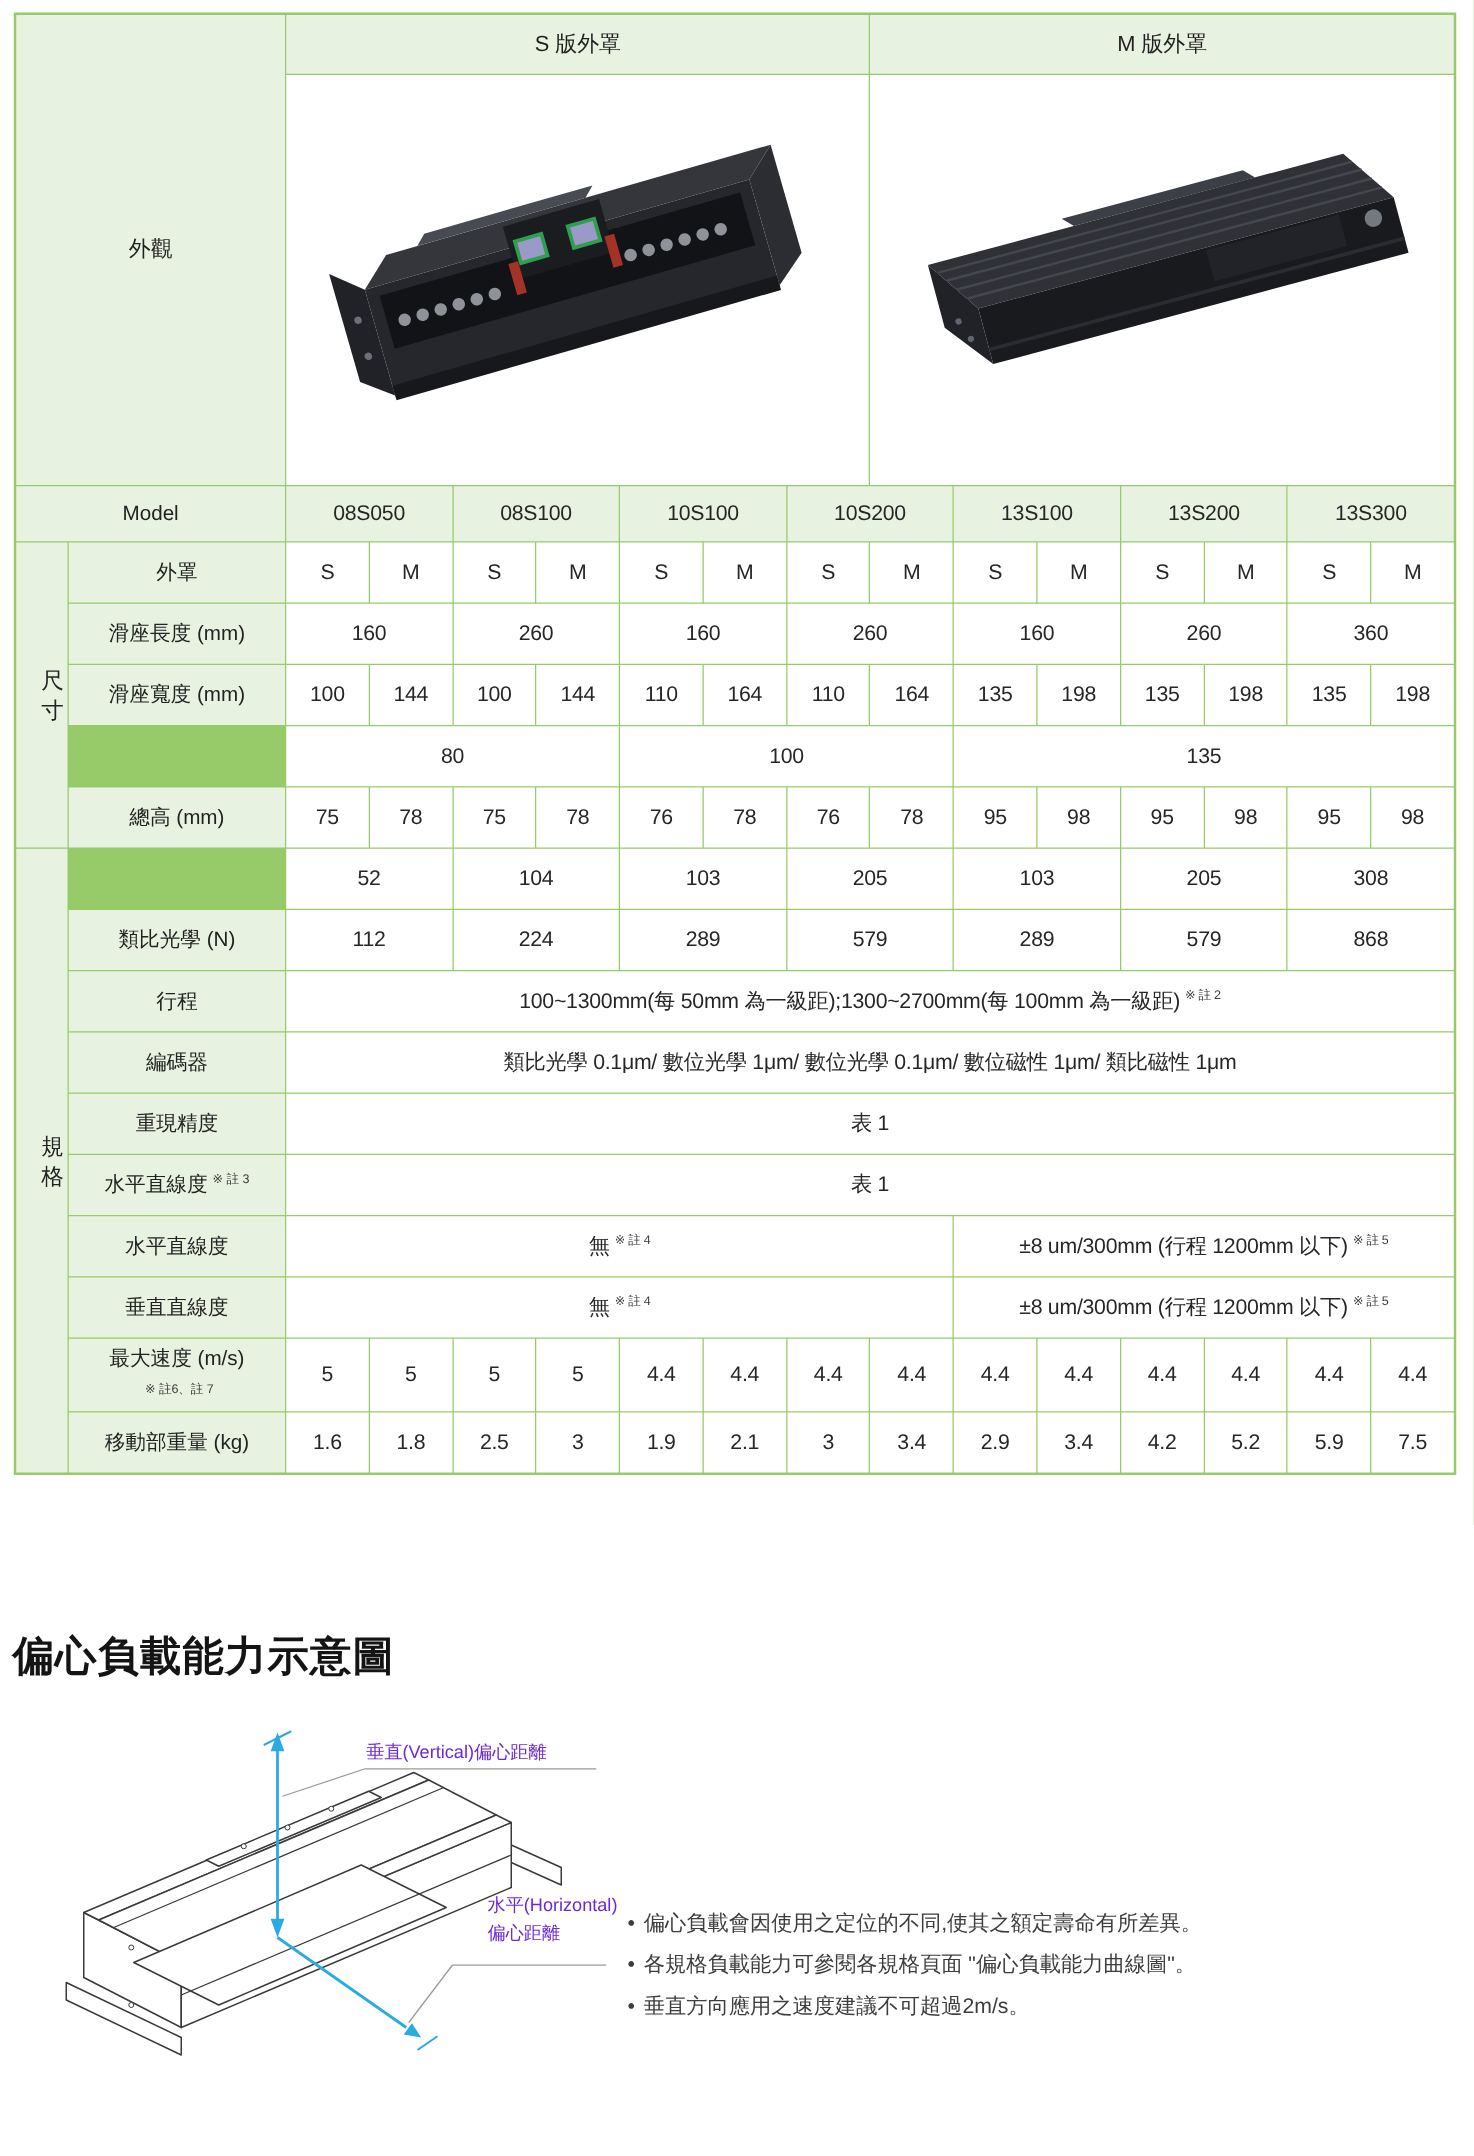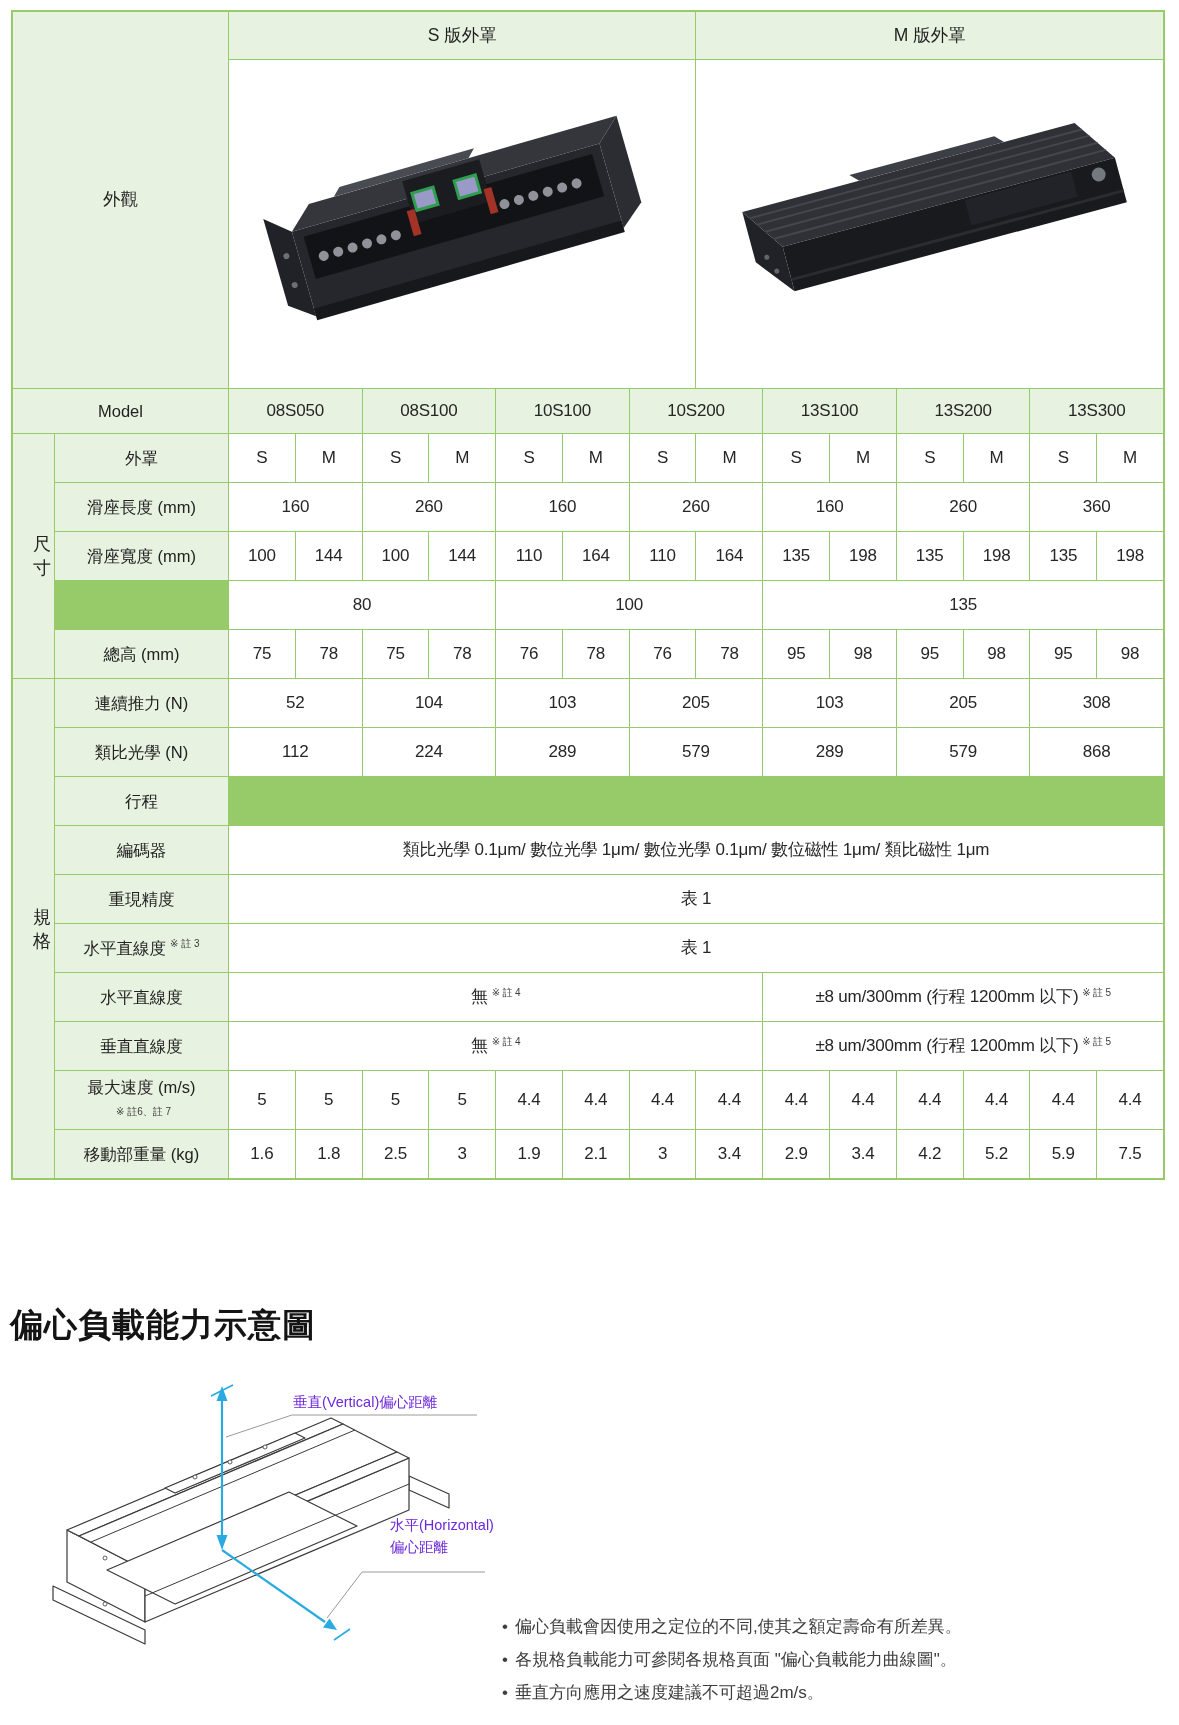--- a/index.html
+++ b/index.html
@@ -50,21 +50,21 @@
   .pimg{width:100%;height:100%;display:block;}
   
   .sec-title{
     position:absolute;left:10px;top:1303px;font-size:33px;font-weight:600;
     color:#141414;letter-spacing:1px;
   }
   .diag-svg{position:absolute;left:45px;top:1382px;}
   .dlabel{position:absolute;font-size:14.5px;color:#6d28d9;line-height:22px;white-space:nowrap;}
   .dlabel.v{left:293px;top:1391px;}
   .dlabel.h{left:390px;top:1514px;}
-  .bullets{position:absolute;left:502px;top:1610px;width:660px;}
+  .bullets{position:absolute;left:502px;top:1522px;width:660px;}
   .bullet{font-size:17px;color:#3d3d3d;line-height:33px;display:flex;}
   .bullet::before{content:"•";margin-right:7px;color:#3d3d3d;}
 </style>
 </head>
 <body>
 
 <div class="tbl">
 
   <div class="cell green hdr a-app">外觀</div>
   <div class="cell green hdr a-sh">S 版外罩</div>
@@ -134,21 +134,20 @@
     <span class="stack">尺寸</span>
   </div>
   <div class="cell green vgl a-spec">
     <span class="stack">規格</span>
   </div>
 
   <div class="cell green lab l5">滑座長度 (mm)</div>
   <div class="cell green lab l4">外罩</div>
   <div class="cell green lab l6">滑座寬度 (mm)</div>
   <div class="cell green lab l8">總高 (mm)</div>
-  <div class="cell green lab l9">連續推力 (N)</div>
   <div class="cell green lab l10">類比光學 (N)</div>
   <div class="cell green lab l11">行程</div>
   <div class="cell green lab l12">編碼器</div>
   <div class="cell green lab l13">重現精度</div>
   <div class="cell green lab l14">
     <span>水平直線度</span>
     <span class="note">※ 註 3</span>
   </div>
   <div class="cell green lab l15">水平直線度</div>
   <div class="cell green lab l16">垂直直線度</div>
@@ -161,20 +160,24 @@
   <div style="display: contents;"><div class="cell val" style="grid-area: 4 / 3 / auto / span 1;">S</div><div class="cell val" style="grid-area: 4 / 4 / auto / span 1;">M</div><div class="cell val" style="grid-area: 4 / 5 / auto / span 1;">S</div><div class="cell val" style="grid-area: 4 / 6 / auto / span 1;">M</div><div class="cell val" style="grid-area: 4 / 7 / auto / span 1;">S</div><div class="cell val" style="grid-area: 4 / 8 / auto / span 1;">M</div><div class="cell val" style="grid-area: 4 / 9 / auto / span 1;">S</div><div class="cell val" style="grid-area: 4 / 10 / auto / span 1;">M</div><div class="cell val" style="grid-area: 4 / 11 / auto / span 1;">S</div><div class="cell val" style="grid-area: 4 / 12 / auto / span 1;">M</div><div class="cell val" style="grid-area: 4 / 13 / auto / span 1;">S</div><div class="cell val" style="grid-area: 4 / 14 / auto / span 1;">M</div><div class="cell val" style="grid-area: 4 / 15 / auto / span 1;">S</div><div class="cell val" style="grid-area: 4 / 16 / auto / span 1;">M</div></div>
   <div style="display: contents;"><div class="cell val" style="grid-area: 5 / 3 / auto / span 2;">160</div><div class="cell val" style="grid-area: 5 / 5 / auto / span 2;">260</div><div class="cell val" style="grid-area: 5 / 7 / auto / span 2;">160</div><div class="cell val" style="grid-area: 5 / 9 / auto / span 2;">260</div><div class="cell val" style="grid-area: 5 / 11 / auto / span 2;">160</div><div class="cell val" style="grid-area: 5 / 13 / auto / span 2;">260</div><div class="cell val" style="grid-area: 5 / 15 / auto / span 2;">360</div></div>
   <div style="display: contents;"><div class="cell val" style="grid-area: 6 / 3 / auto / span 1;">100</div><div class="cell val" style="grid-area: 6 / 4 / auto / span 1;">144</div><div class="cell val" style="grid-area: 6 / 5 / auto / span 1;">100</div><div class="cell val" style="grid-area: 6 / 6 / auto / span 1;">144</div><div class="cell val" style="grid-area: 6 / 7 / auto / span 1;">110</div><div class="cell val" style="grid-area: 6 / 8 / auto / span 1;">164</div><div class="cell val" style="grid-area: 6 / 9 / auto / span 1;">110</div><div class="cell val" style="grid-area: 6 / 10 / auto / span 1;">164</div><div class="cell val" style="grid-area: 6 / 11 / auto / span 1;">135</div><div class="cell val" style="grid-area: 6 / 12 / auto / span 1;">198</div><div class="cell val" style="grid-area: 6 / 13 / auto / span 1;">135</div><div class="cell val" style="grid-area: 6 / 14 / auto / span 1;">198</div><div class="cell val" style="grid-area: 6 / 15 / auto / span 1;">135</div><div class="cell val" style="grid-area: 6 / 16 / auto / span 1;">198</div></div>
   <div style="display: contents;"><div class="cell val" style="grid-area: 7 / 3 / auto / span 4;">80</div><div class="cell val" style="grid-area: 7 / 7 / auto / span 4;">100</div><div class="cell val" style="grid-area: 7 / 11 / auto / span 6;">135</div></div>
   <div style="display: contents;"><div class="cell val" style="grid-area: 8 / 3 / auto / span 1;">75</div><div class="cell val" style="grid-area: 8 / 4 / auto / span 1;">78</div><div class="cell val" style="grid-area: 8 / 5 / auto / span 1;">75</div><div class="cell val" style="grid-area: 8 / 6 / auto / span 1;">78</div><div class="cell val" style="grid-area: 8 / 7 / auto / span 1;">76</div><div class="cell val" style="grid-area: 8 / 8 / auto / span 1;">78</div><div class="cell val" style="grid-area: 8 / 9 / auto / span 1;">76</div><div class="cell val" style="grid-area: 8 / 10 / auto / span 1;">78</div><div class="cell val" style="grid-area: 8 / 11 / auto / span 1;">95</div><div class="cell val" style="grid-area: 8 / 12 / auto / span 1;">98</div><div class="cell val" style="grid-area: 8 / 13 / auto / span 1;">95</div><div class="cell val" style="grid-area: 8 / 14 / auto / span 1;">98</div><div class="cell val" style="grid-area: 8 / 15 / auto / span 1;">95</div><div class="cell val" style="grid-area: 8 / 16 / auto / span 1;">98</div></div>
   <div style="display: contents;"><div class="cell val" style="grid-area: 9 / 3 / auto / span 2;">52</div><div class="cell val" style="grid-area: 9 / 5 / auto / span 2;">104</div><div class="cell val" style="grid-area: 9 / 7 / auto / span 2;">103</div><div class="cell val" style="grid-area: 9 / 9 / auto / span 2;">205</div><div class="cell val" style="grid-area: 9 / 11 / auto / span 2;">103</div><div class="cell val" style="grid-area: 9 / 13 / auto / span 2;">205</div><div class="cell val" style="grid-area: 9 / 15 / auto / span 2;">308</div></div>
   <div style="display: contents;"><div class="cell val" style="grid-area: 10 / 3 / auto / span 2;">112</div><div class="cell val" style="grid-area: 10 / 5 / auto / span 2;">224</div><div class="cell val" style="grid-area: 10 / 7 / auto / span 2;">289</div><div class="cell val" style="grid-area: 10 / 9 / auto / span 2;">579</div><div class="cell val" style="grid-area: 10 / 11 / auto / span 2;">289</div><div class="cell val" style="grid-area: 10 / 13 / auto / span 2;">579</div><div class="cell val" style="grid-area: 10 / 15 / auto / span 2;">868</div></div>
   <div style="display: contents;"><div class="cell val" style="grid-area: 17 / 3 / auto / span 1;">5</div><div class="cell val" style="grid-area: 17 / 4 / auto / span 1;">5</div><div class="cell val" style="grid-area: 17 / 5 / auto / span 1;">5</div><div class="cell val" style="grid-area: 17 / 6 / auto / span 1;">5</div><div class="cell val" style="grid-area: 17 / 7 / auto / span 1;">4.4</div><div class="cell val" style="grid-area: 17 / 8 / auto / span 1;">4.4</div><div class="cell val" style="grid-area: 17 / 9 / auto / span 1;">4.4</div><div class="cell val" style="grid-area: 17 / 10 / auto / span 1;">4.4</div><div class="cell val" style="grid-area: 17 / 11 / auto / span 1;">4.4</div><div class="cell val" style="grid-area: 17 / 12 / auto / span 1;">4.4</div><div class="cell val" style="grid-area: 17 / 13 / auto / span 1;">4.4</div><div class="cell val" style="grid-area: 17 / 14 / auto / span 1;">4.4</div><div class="cell val" style="grid-area: 17 / 15 / auto / span 1;">4.4</div><div class="cell val" style="grid-area: 17 / 16 / auto / span 1;">4.4</div></div>
   <div style="display: contents;"><div class="cell val" style="grid-area: 18 / 3 / auto / span 1;">1.6</div><div class="cell val" style="grid-area: 18 / 4 / auto / span 1;">1.8</div><div class="cell val" style="grid-area: 18 / 5 / auto / span 1;">2.5</div><div class="cell val" style="grid-area: 18 / 6 / auto / span 1;">3</div><div class="cell val" style="grid-area: 18 / 7 / auto / span 1;">1.9</div><div class="cell val" style="grid-area: 18 / 8 / auto / span 1;">2.1</div><div class="cell val" style="grid-area: 18 / 9 / auto / span 1;">3</div><div class="cell val" style="grid-area: 18 / 10 / auto / span 1;">3.4</div><div class="cell val" style="grid-area: 18 / 11 / auto / span 1;">2.9</div><div class="cell val" style="grid-area: 18 / 12 / auto / span 1;">3.4</div><div class="cell val" style="grid-area: 18 / 13 / auto / span 1;">4.2</div><div class="cell val" style="grid-area: 18 / 14 / auto / span 1;">5.2</div><div class="cell val" style="grid-area: 18 / 15 / auto / span 1;">5.9</div><div class="cell val" style="grid-area: 18 / 16 / auto / span 1;">7.5</div></div>
 
+  <div class="cell val v11">
+    <span>100~1300mm(每 50mm 為一級距);1300~2700mm(每 100mm 為一級距)</span>
+    <span class="note">※ 註 2</span>
+  </div>
   <div class="cell val v12">類比光學 0.1μm/ 數位光學 1μm/ 數位光學 0.1μm/ 數位磁性 1μm/ 類比磁性 1μm</div>
   <div class="cell val v13">表 1</div>
   <div class="cell val v14">表 1</div>
   <div class="cell val v15a">
     <span>無</span>
     <span class="note">※ 註 4</span>
   </div>
   <div class="cell val v15b">
     <span>±8 um/300mm (行程 1200mm 以下)</span>
     <span class="note">※ 註 5</span>

